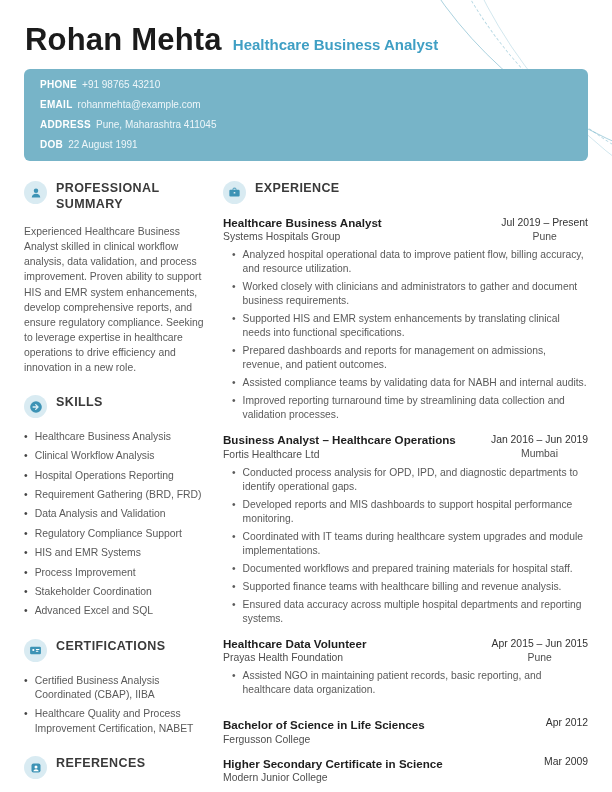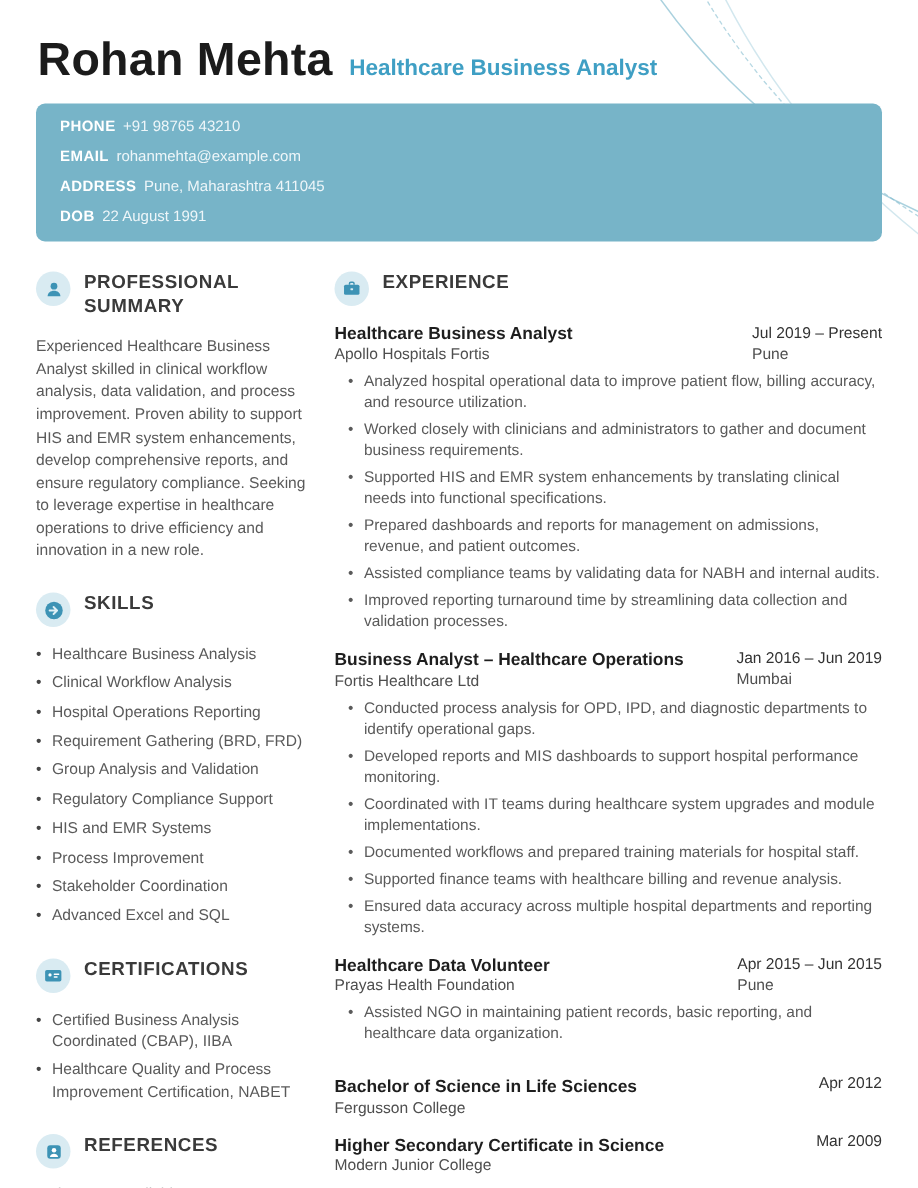--- a/index.html
+++ b/index.html
@@ -38,21 +38,21 @@
   .blist { list-style:none; }
   .blist li { display:flex; gap:7px; font-size:10.4px; line-height:1.38; color:#5a5a5a; margin-bottom:5px; }
   .blist .dot { color:#444; line-height:1.3; }
   .refs-text { font-size:10.4px; color:#5a5a5a; }
 
   
   .job { margin-bottom:11px; }
   .job-head { display:flex; justify-content:space-between; gap:10px; margin-bottom:5px; }
   .job-title { font-size:11.6px; font-weight:bold; color:#1e1e1e; line-height:1.25; }
   .job-company { font-size:10.4px; color:#4e4e4e; margin-top:1px; }
-  .job-right { text-align:left; white-space:nowrap; }
+  .job-right { text-align:center; white-space:nowrap; }
   .job-dates { font-size:10.4px; color:#333; line-height:1.25; }
   .job-loc { font-size:10.4px; color:#4e4e4e; margin-top:2px; }
   .job-bullets { list-style:none; padding-left:9px; margin-top:6px; }
   .job-bullets li { display:flex; gap:7px; font-size:10.3px; line-height:1.36; color:#5a5a5a; margin-bottom:4px; }
 
   
   .edu-item { display:flex; justify-content:space-between; gap:0; margin-bottom:11px; }
   .edu-degree { font-size:11.6px; font-weight:bold; color:#1e1e1e; line-height:1.3; }
   .edu-school { font-size:10.4px; color:#4e4e4e; margin-top:1px; }
   .edu-date { font-size:10.4px; color:#333; white-space:nowrap; }
@@ -131,21 +131,21 @@
                 <span>Hospital Operations Reporting</span>
               </li>
 
               <li>
                 <span class="dot">•</span>
                 <span>Requirement Gathering (BRD, FRD)</span>
               </li>
 
               <li>
                 <span class="dot">•</span>
-                <span>Group Analysis and Validation</span>
+                <span>Data Analysis and Validation</span>
               </li>
 
               <li>
                 <span class="dot">•</span>
                 <span>Regulatory Compliance Support</span>
               </li>
 
               <li>
                 <span class="dot">•</span>
                 <span>HIS and EMR Systems</span>
@@ -222,21 +222,21 @@
             </span>
             <span class="sec-title">EXPERIENCE</span>
           </div>
 
           <div>
 
               <div class="job">
                 <div class="job-head">
                   <div>
                     <div class="job-title">Healthcare Business Analyst</div>
-                    <div class="job-company">Apollo Hospitals Fortis</div>
+                    <div class="job-company">Systems Hospitals Group</div>
                   </div>
                   <div class="job-right">
                     <div class="job-dates">Jul 2019 – Present</div>
                     <div class="job-loc">Pune</div>
                   </div>
                 </div>
                 <ul class="job-bullets">
 
                     <li>
                     <span class="dot">•</span>

